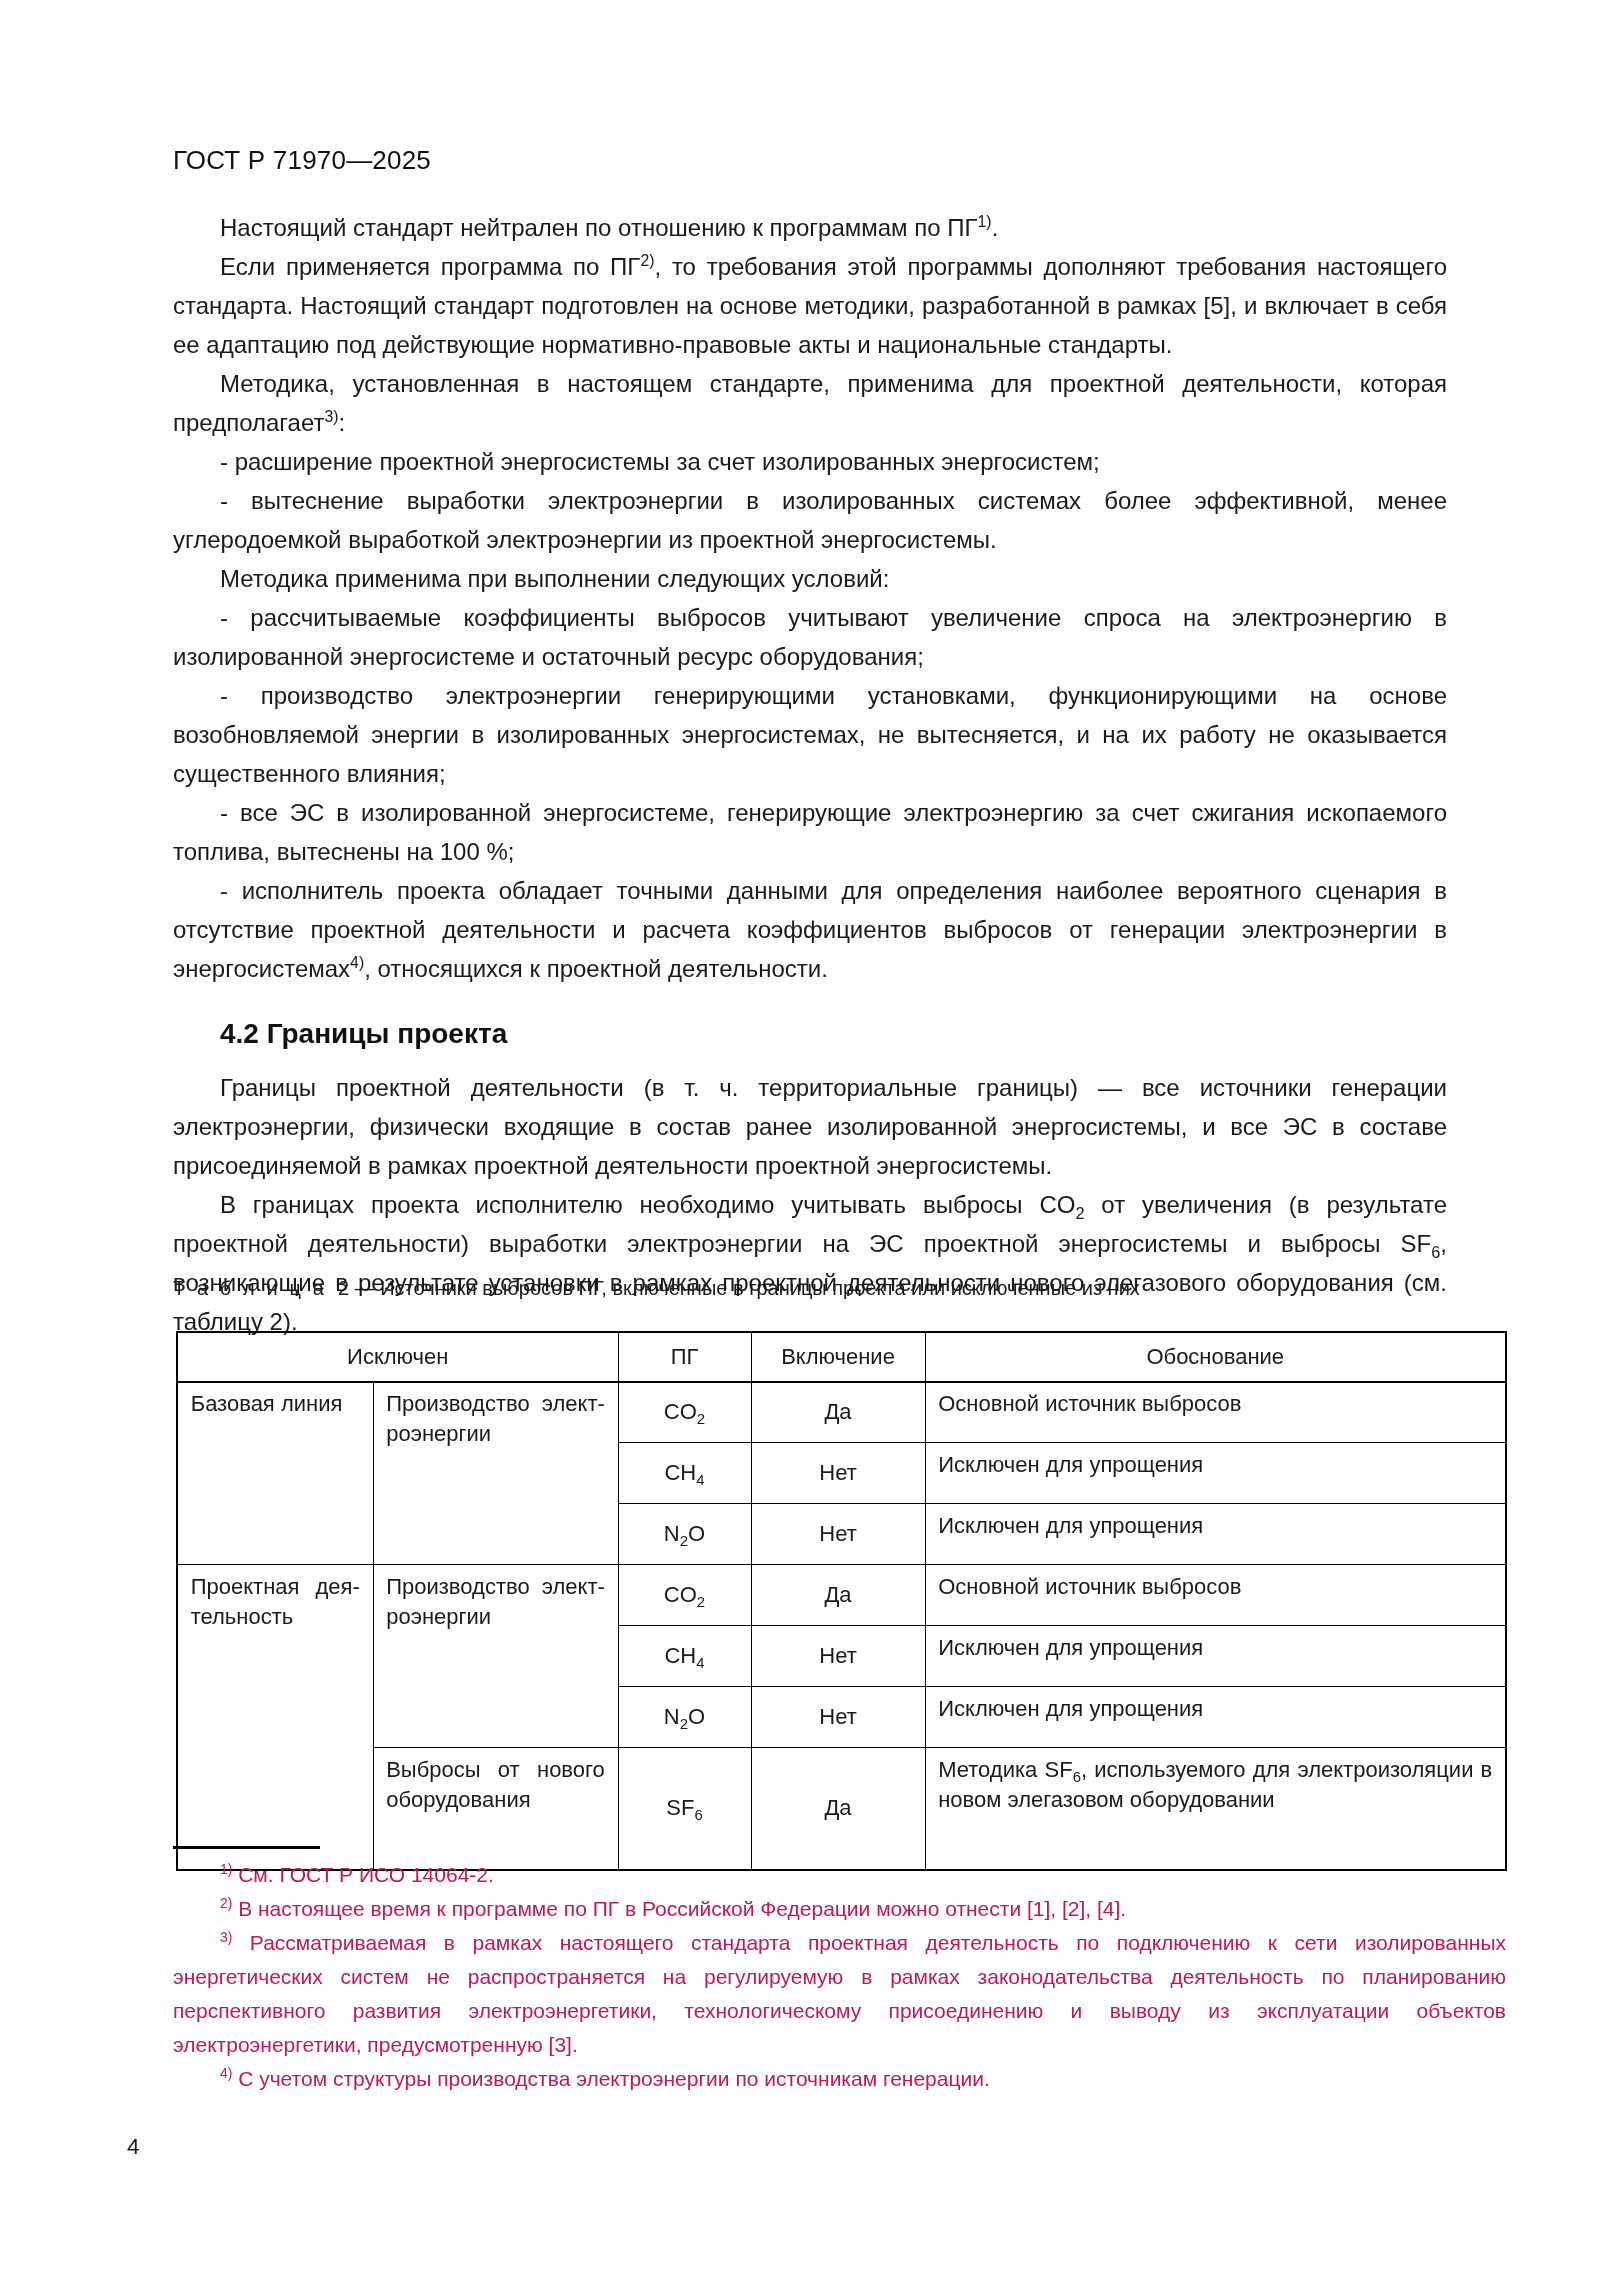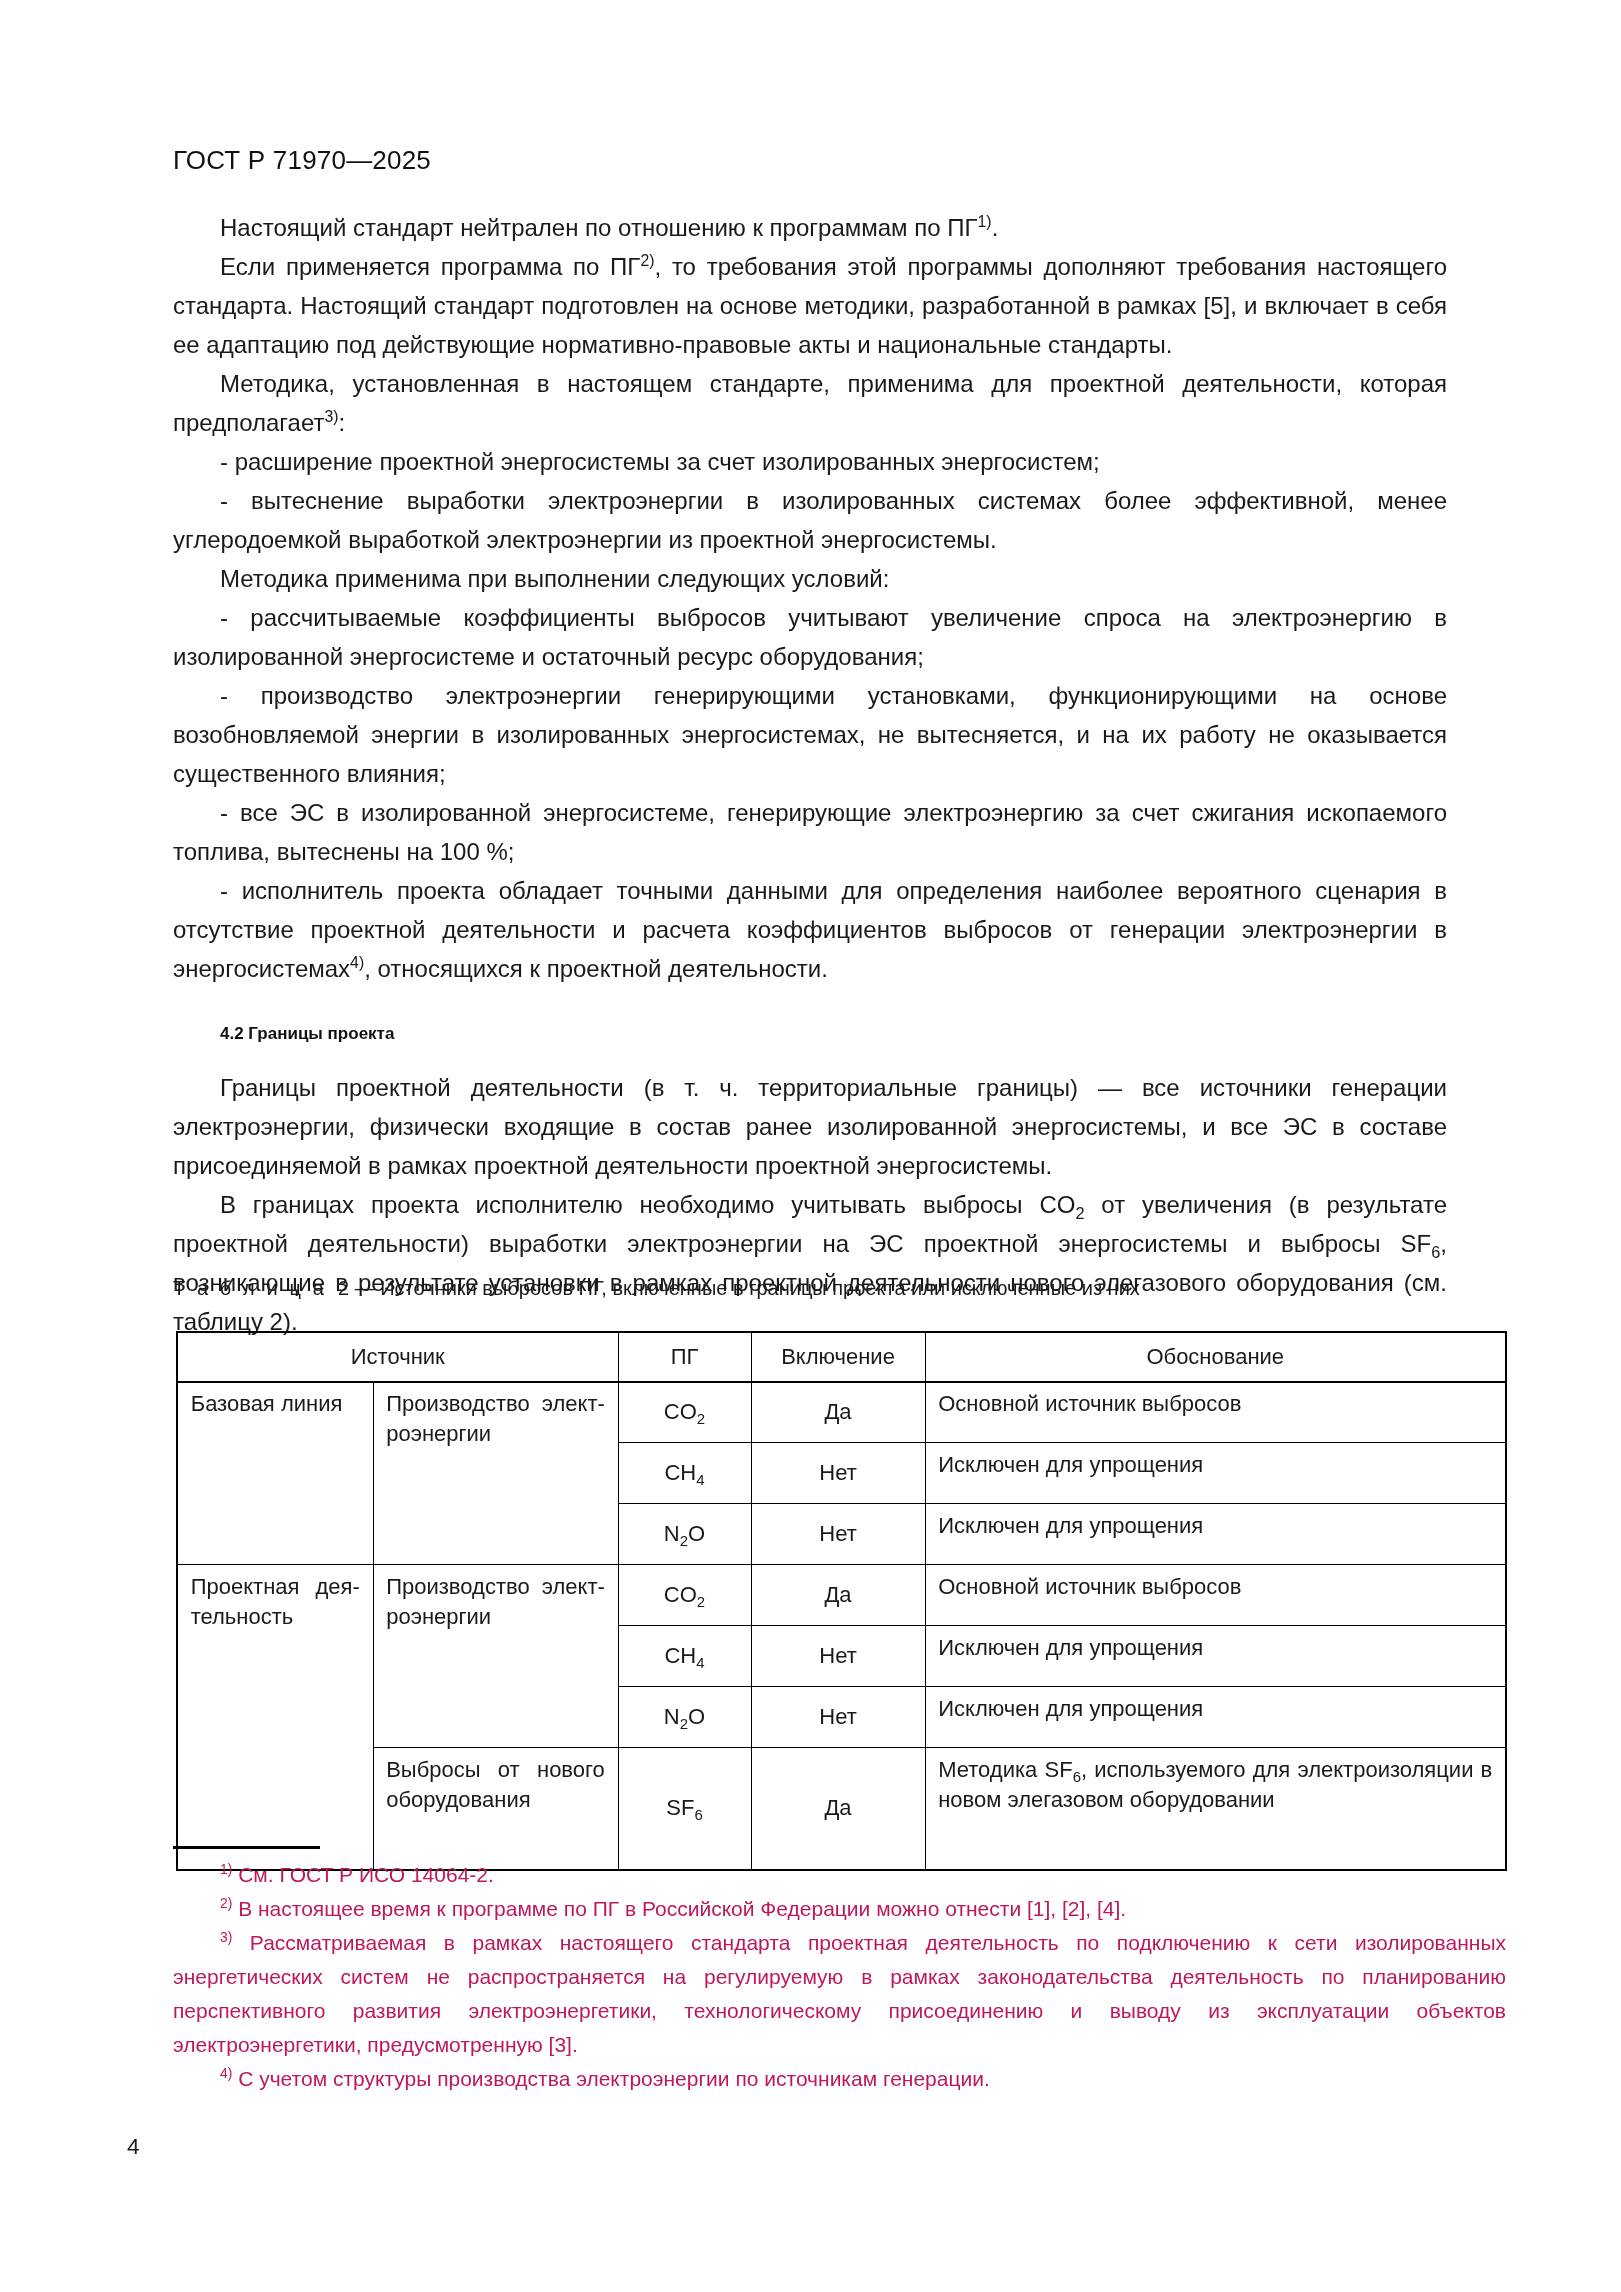--- a/index.html
+++ b/index.html
@@ -60,21 +60,21 @@
   }
   sub.sb {
     font-size: 0.68em;
     vertical-align: sub;
     line-height: 0;
   }
 
   
   h2.sec {
     margin: 0;
-    font-size: 17px;
+    font-size: 28px;
     font-weight: bold;
     line-height: 39px;
     text-indent: 47px;
     color: #111;
   }
 
   .gap-sm { height: 15.7px; }
   .gap-md { height: 25.5px; }
 
   
@@ -216,21 +216,21 @@
     <table class="gost">
       <colgroup>
         <col class="c1">
           <col class="c2">
           <col class="c3">
           <col class="c4">
           <col class="c5">
       </colgroup>
       <thead>
         <tr>
-          <th colspan="2">Источник</th>
+          <th colspan="2">Исключен</th>
           <th>ПГ</th>
           <th>Включение</th>
           <th>Обоснование</th>
         </tr>
       </thead>
       <tbody>
 
         <tr class="row-h">
           <td class="lead" rowspan="3">Базовая линия</td>
           <td class="lead just" rowspan="3">Производство элект-

